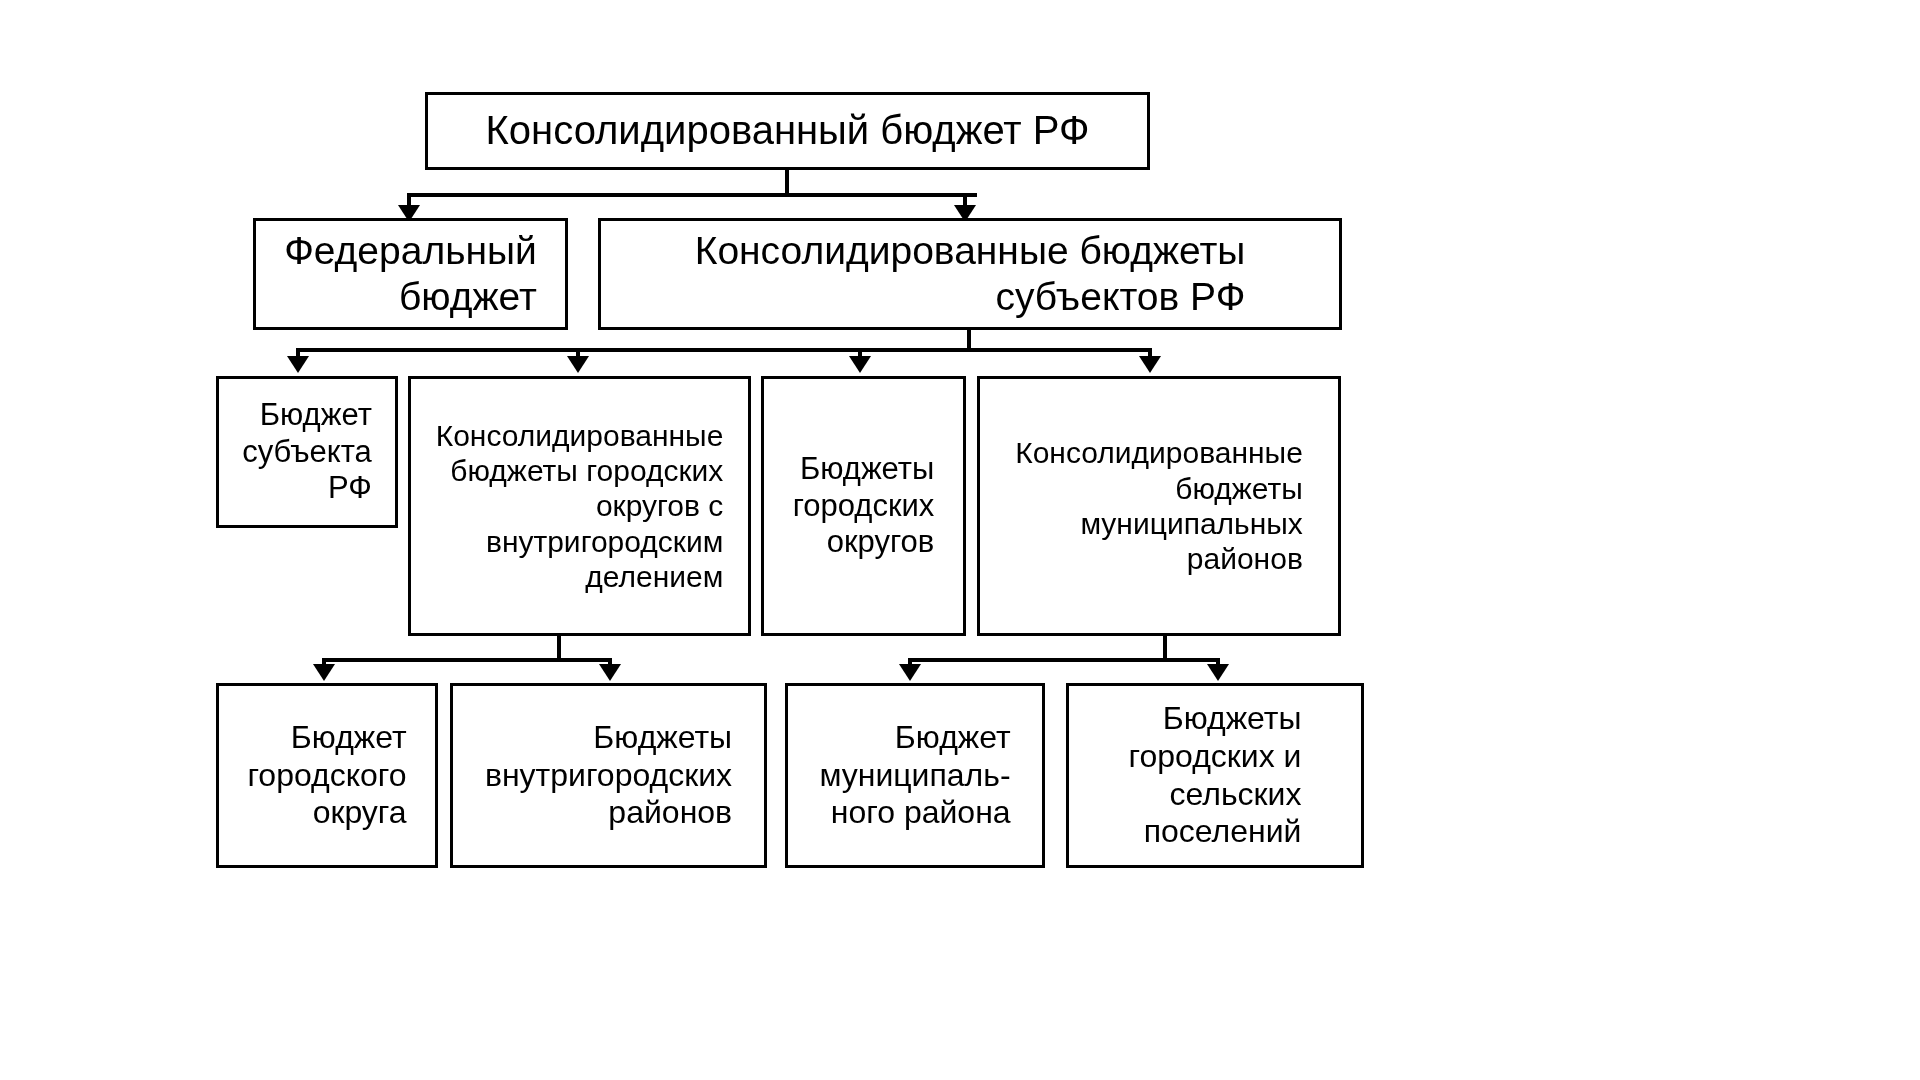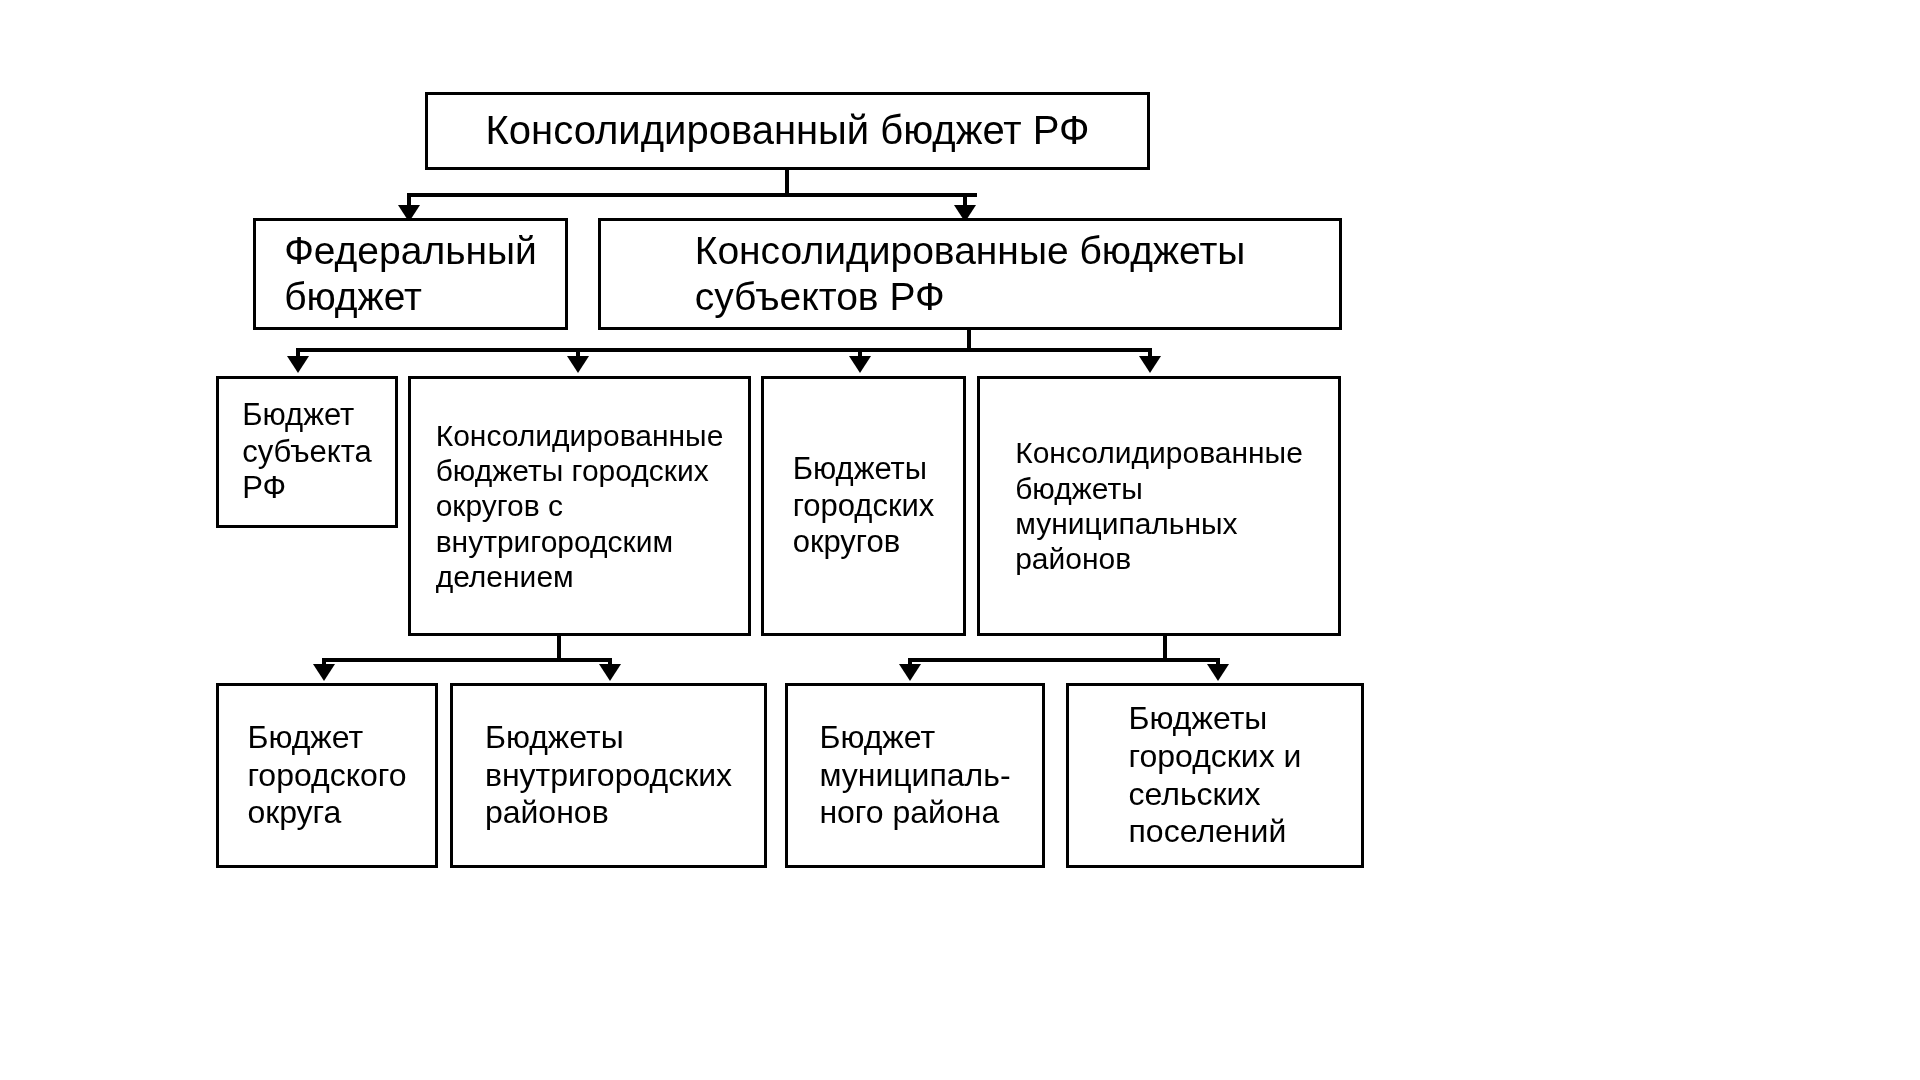--- a/index.html
+++ b/index.html
@@ -16,21 +16,21 @@
     font-family: "Liberation Sans", sans-serif;
   }
   .node {
     position: absolute;
     box-sizing: border-box;
     border: 3px solid #000000;
     background: #ffffff;
     display: flex;
     align-items: center;
     justify-content: center;
-    text-align: left;
+    text-align: right;
     color: #000000;
     line-height: 1.18;
     padding: 2px 22px;
     white-space: pre-line;
     z-index: 3;
   }
   
   .hline, .vline {
     position: absolute;
     background: #000000;

